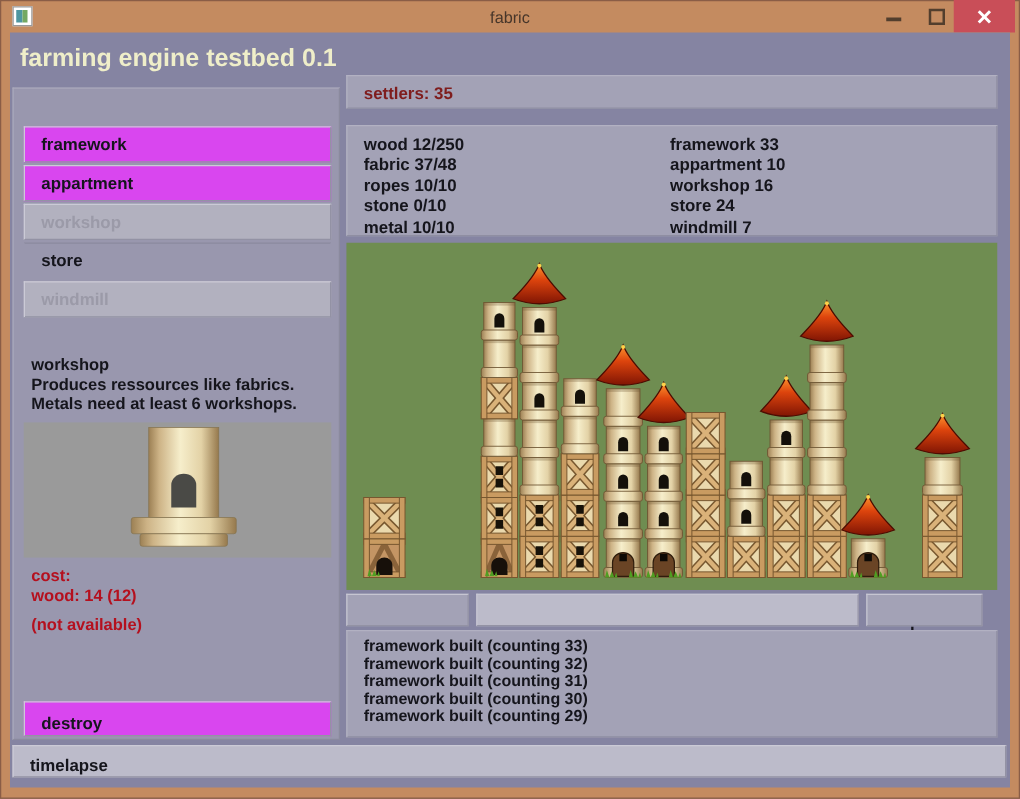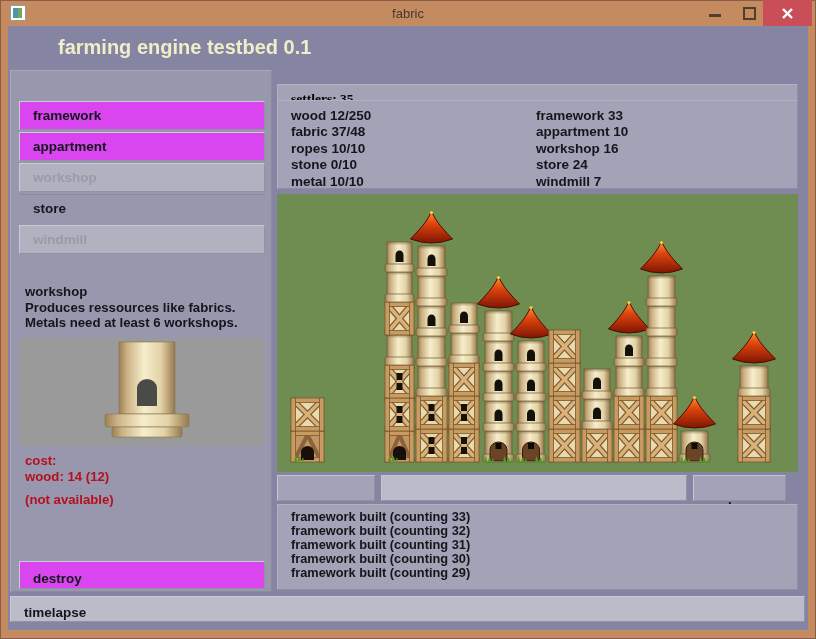--- a/index.html
+++ b/index.html
@@ -14,43 +14,43 @@
   .icon-b{position:absolute;left:7px;top:2px;width:4px;height:10px;background:#74a862;}
   .win-title{position:absolute;top:6px;left:0;right:0;text-align:center;font-size:13px;color:#47362a;}
   .min-btn{position:absolute;top:0;right:86px;width:30px;height:26px;cursor:default;}
   .min-bar{position:absolute;left:9px;top:14px;width:12px;height:3px;background:#523e2d;}
   .max-btn{position:absolute;top:0;right:52px;width:30px;height:26px;}
   .max-box{position:absolute;left:9px;top:7px;width:13px;height:13px;border:2px solid #523e2d;box-sizing:border-box;}
   .close-btn{position:absolute;top:0;right:4px;width:49px;height:26px;background:#c94e58;
              display:flex;align-items:center;justify-content:center;}
   
   .content-bg{position:absolute;left:8px;top:26px;width:800px;height:604px;background:#8584a2;}
-  .app-title{position:absolute;left:16px;top:36px;font-size:20px;font-weight:bold;color:#efeec9;margin-left:42px;}
+  .app-title{position:absolute;left:16px;top:36px;font-size:20px;font-weight:bold;color:#efeec9;}
   .panel{position:absolute;box-sizing:border-box;background:#a3a2b6;border:1px solid #b2b1c2;
          border-right-color:#8f8ea2;border-bottom-color:#8f8ea2;}
   
   .left-panel{position:absolute;left:10px;top:70px;width:262px;height:522px;background:#9997ae;
               border:1px solid #a9a8bb;border-right-color:#8b8a9e;border-bottom-color:#8b8a9e;box-sizing:border-box;}
   .tools-label{position:absolute;left:14px;top:6px;font-size:14px;font-weight:bold;color:#701a75;margin-top:24px;}
   .tool-buttons{position:absolute;left:8px;top:30px;width:246px;}
   .btn{box-sizing:border-box;font-family:"Liberation Sans",sans-serif;font-weight:bold;font-size:13.5px;
        color:#15151c;background:#d946ef;text-align:left;
        border-top:1px solid #cbcad6;border-left:1px solid #cbcad6;
        border-right:1px solid #9392a4;border-bottom:1px solid #9392a4;}
   .tool{height:29px;margin-bottom:2px;padding:6px 0 0 13px;}
   .tool.disabled{color:#9b9aa8;background:#b2b1bf;}
   .tool.pressed{background:transparent;border-color:transparent;border-top:1px solid #8b8a9e;}
   .desc{position:absolute;left:14px;top:213px;font-size:13.2px;font-weight:bold;color:#15151c;line-height:15.5px;}
   .preview{position:absolute;left:8px;top:267px;width:246px;height:108px;background:#9a9a9a;}
   .cost{position:absolute;left:14px;top:382px;font-size:13.2px;font-weight:bold;color:#b5101e;line-height:15.5px;}
   .avail{position:absolute;left:14px;top:421px;font-size:13.2px;font-weight:bold;color:#b5101e;}
   .destroy{position:absolute;left:8px;top:490px;width:246px;height:28px;padding:6px 0 0 13px;}
   
-  .settlers{left:277px;top:84px;width:521px;height:27px;font-size:13.5px;font-weight:bold;color:#000000;
-            padding:6px 0 0 13px;font-family:Liberation Serif, serif;}
+  .settlers{left:277px;top:60px;width:521px;height:27px;font-size:13.5px;font-weight:bold;color:#7f1d1d;
+            padding:6px 0 0 13px;}
   .resources{left:277px;top:100px;width:521px;height:89px;padding-left:19px;}
   .res-col{position:absolute;top:7px;font-size:13.5px;font-weight:bold;line-height:16.4px;color:#15151c;}
   .res-left{left:13px;} .res-right{left:258px;}
   .viewport{position:absolute;left:277px;top:194px;width:521px;height:278px;}
   .viewport svg{display:block;}
   .vbtn{position:absolute;top:475px;height:26px;font-size:13.5px;font-weight:bold;color:#15151c;
         padding:23px 0 0 13px;box-sizing:border-box;text-align:center;
         border-top:1px solid #c6c5d2;border-left:1px solid #c6c5d2;
         border-right:1px solid #9392a4;border-bottom:1px solid #9392a4;}
   .pan{left:277px;width:98px;background:#a3a2b6;}

